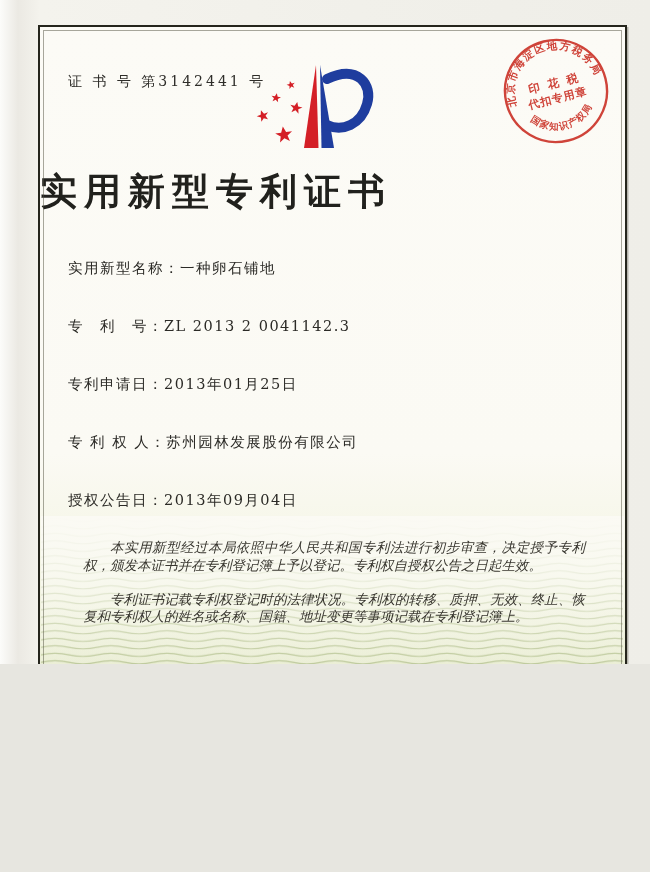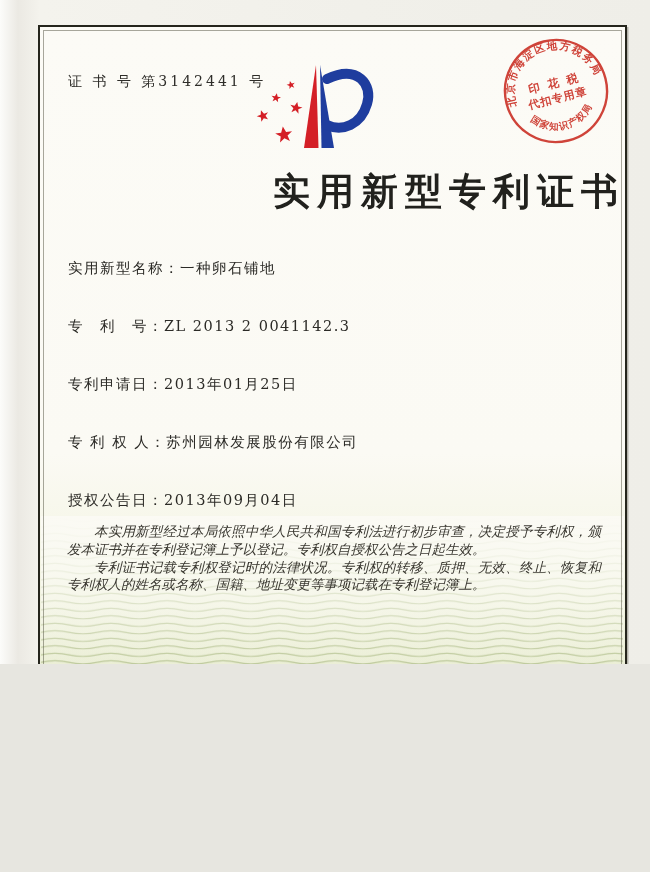--- a/index.html
+++ b/index.html
@@ -10,28 +10,28 @@
     border:2.5px solid #25251c;
     background:linear-gradient(180deg,#fcfbf6 0%,#fbfaf4 52%,#f4f5e4 66%,#e9edd3 80%,#e0e6c7 100%);
     box-shadow:1.5px 2px 0 rgba(110,108,98,.45);}
   .frame::after{content:"";position:absolute;inset:3px;border:1px solid rgba(82,82,64,.5);pointer-events:none;z-index:6;}
   .waves{position:absolute;left:1px;bottom:1px;z-index:0;}
   .waves-fade{position:absolute;left:1px;right:1px;bottom:181px;height:150px;z-index:1;
     background:linear-gradient(180deg,#fbfaf4 0%,rgba(250,250,243,.8) 35%,rgba(247,248,235,0) 100%);}
   .cert-no{position:absolute;left:28px;top:46px;font-size:14px;letter-spacing:3px;color:#2e2d29;z-index:2;}
   .logo{position:absolute;left:206px;top:28px;z-index:2;}
   .tax{position:absolute;left:454px;top:2px;transform:rotate(-14deg);opacity:.93;z-index:2;}
-  .title{position:absolute;left:0;right:0;top:140px;margin:0;text-align:right;
+  .title{position:absolute;left:0;right:0;top:140px;margin:0;text-align:left;
     font-size:37px;font-weight:700;letter-spacing:7px;color:#21211d;z-index:2;}
   .fields{position:absolute;left:28px;top:233px;display:flex;flex-direction:column;gap:41px;
     font-size:14.5px;color:#2b2a26;letter-spacing:1.5px;z-index:2;}
   .frow{white-space:nowrap;line-height:17px;}
   .paras{position:absolute;left:27px;top:496px;width:534px;font-size:13.5px;line-height:17.8px;
     font-style:italic;text-align:justify;color:#38362f;z-index:2;}
-  .paras p{margin:0;text-indent:2em;}
+  .paras p{margin:16px;text-indent:2em;}
   .barcode{position:absolute;left:36px;top:657px;width:172px;height:19px;z-index:2;
     background:repeating-linear-gradient(90deg,#17150f 0 2px,rgba(0,0,0,0) 2px 3px,#17150f 3px 4px,
       rgba(0,0,0,0) 4px 7px,#17150f 7px 10px,rgba(0,0,0,0) 10px 11px,#17150f 11px 12px,
       rgba(0,0,0,0) 12px 14px,#17150f 14px 15px,rgba(0,0,0,0) 15px 17px,#17150f 17px 19px,rgba(0,0,0,0) 19px 22px);}
   .sig-label{position:absolute;left:74px;top:734px;font-size:10px;letter-spacing:6px;color:#2c2b27;z-index:2;}
   .sig-name{position:absolute;left:128px;top:696px;font-size:46px;font-style:italic;font-weight:600;
     letter-spacing:10px;transform:rotate(-3deg);color:#211f1c;z-index:2;}
   .seal{position:absolute;left:337px;top:641px;z-index:3;}
   .seal-date{position:absolute;left:356px;top:789px;font-size:15px;font-weight:600;letter-spacing:1.5px;color:#1c1a17;z-index:5;text-align:center;}
   .footer{position:absolute;left:0;right:0;top:799px;text-align:left;font-size:12.5px;letter-spacing:3px;color:#2d2c28;z-index:4;}

